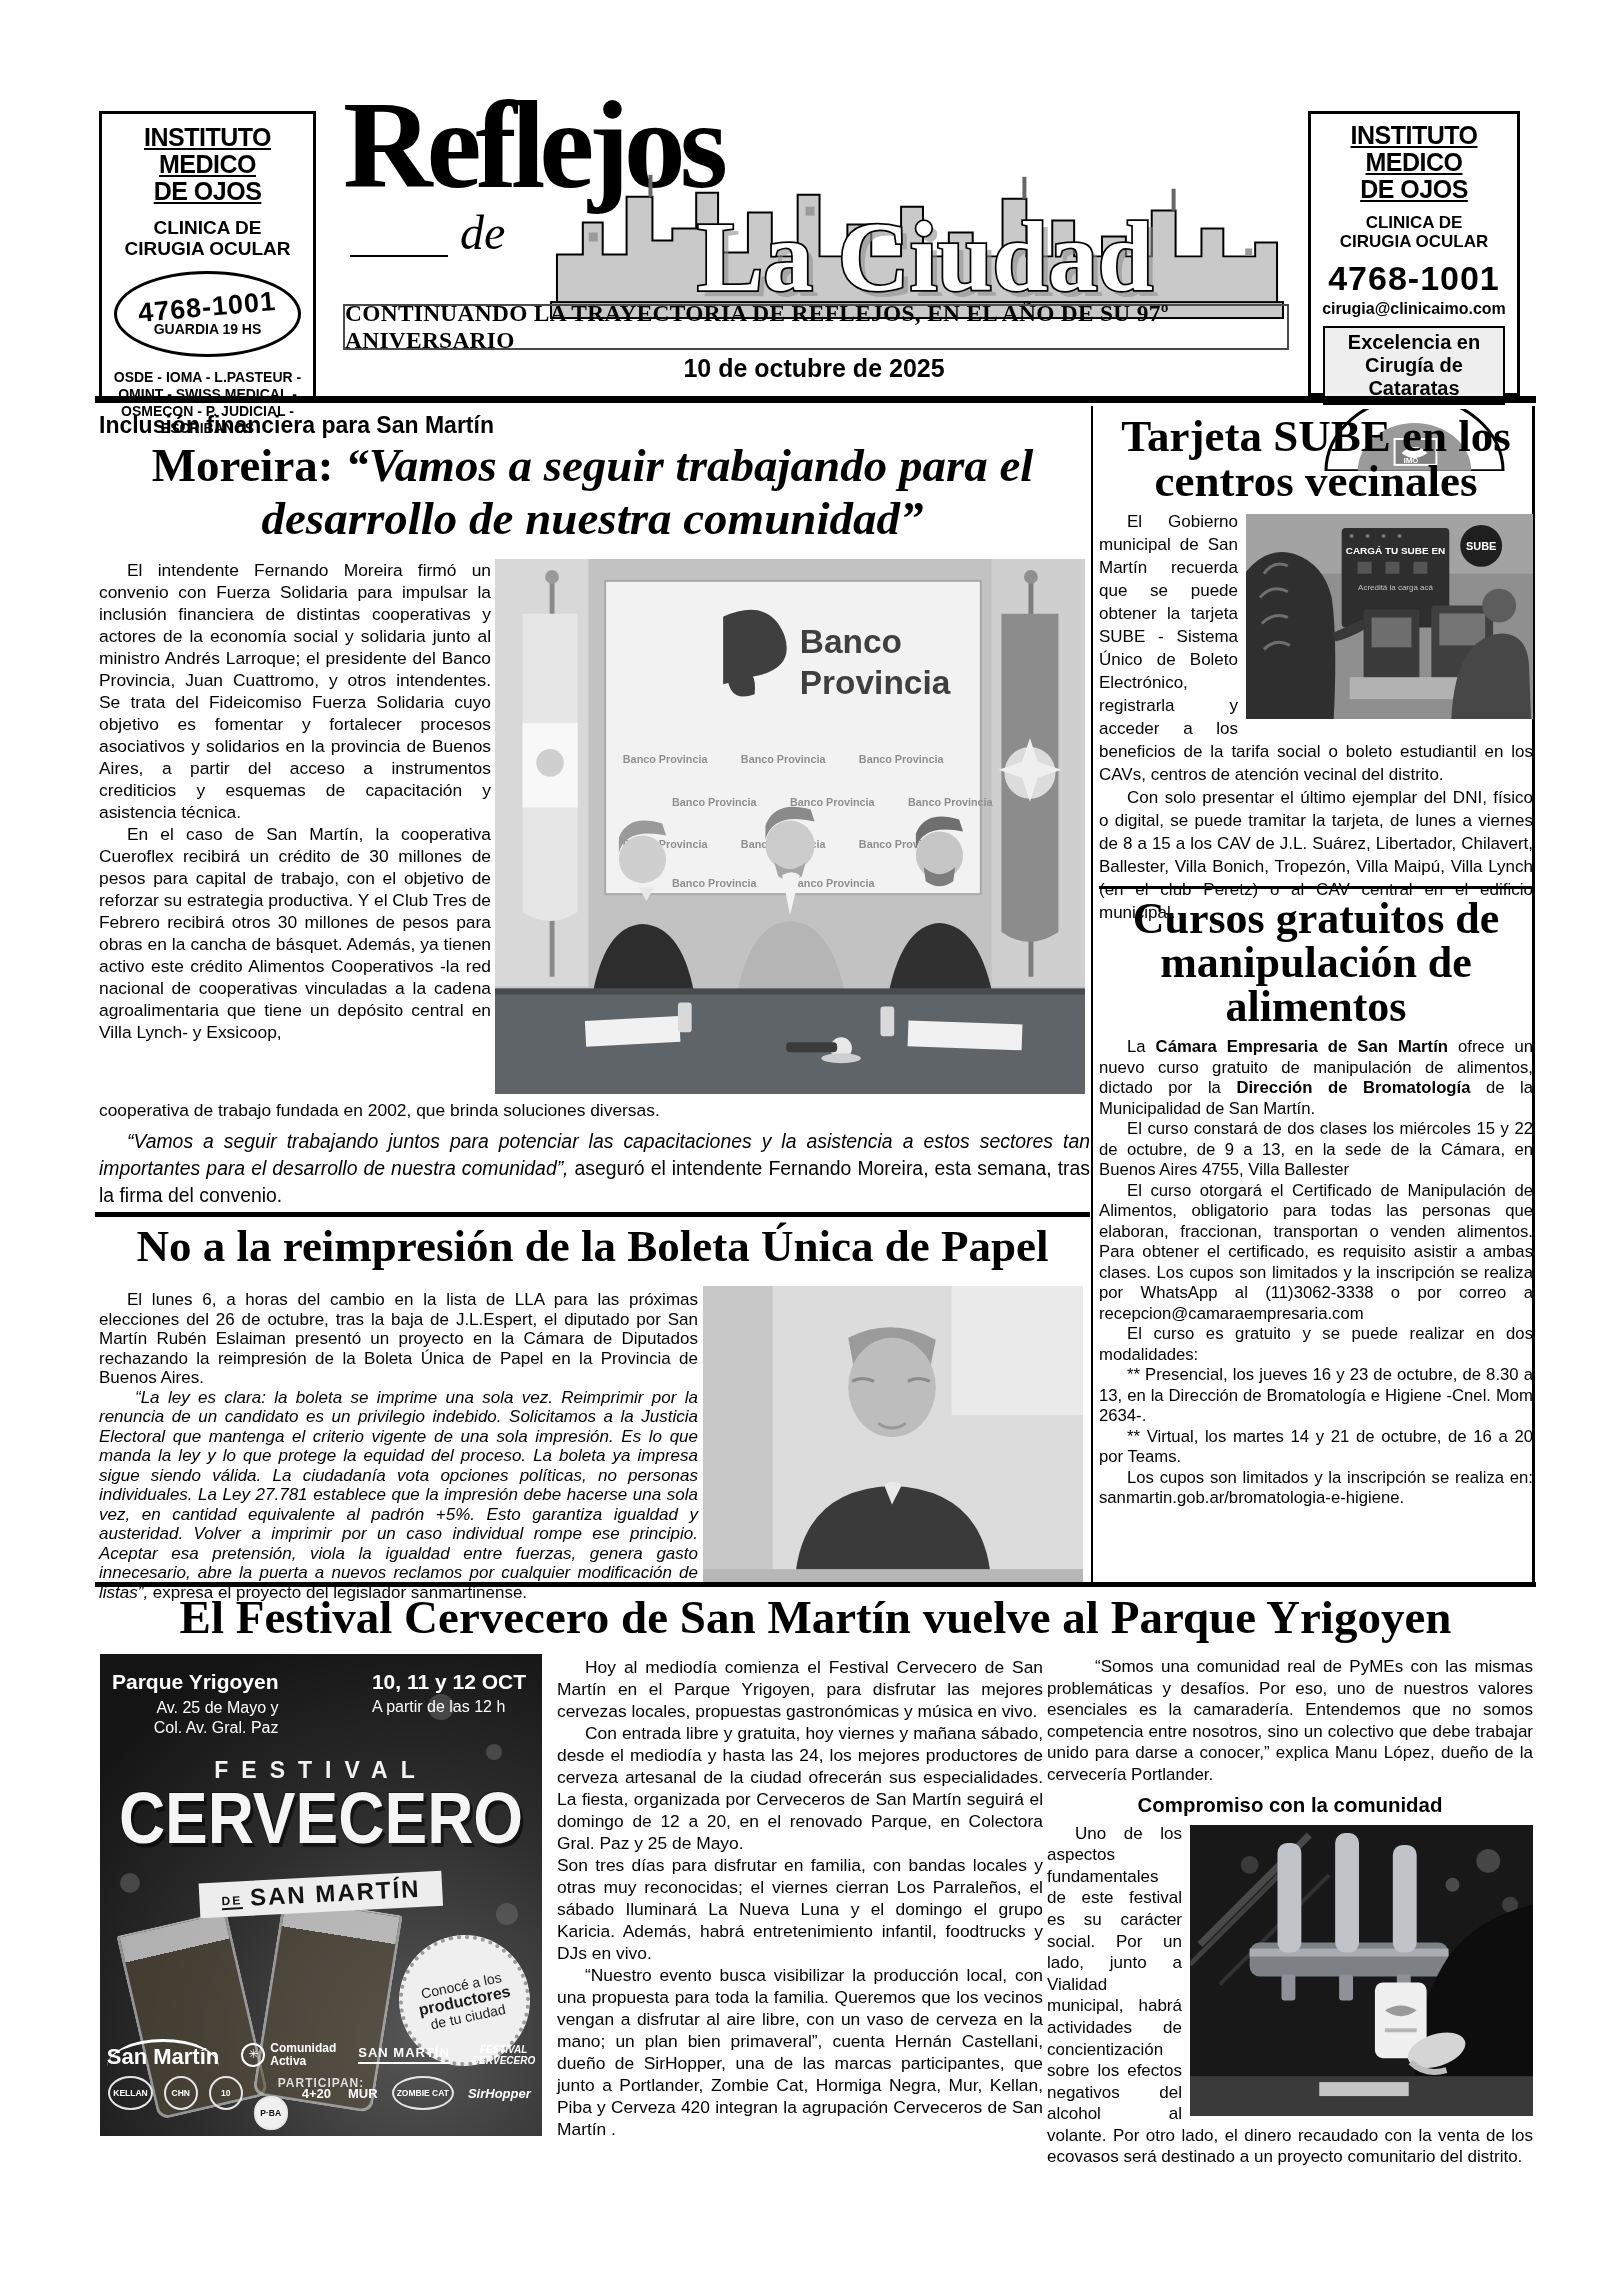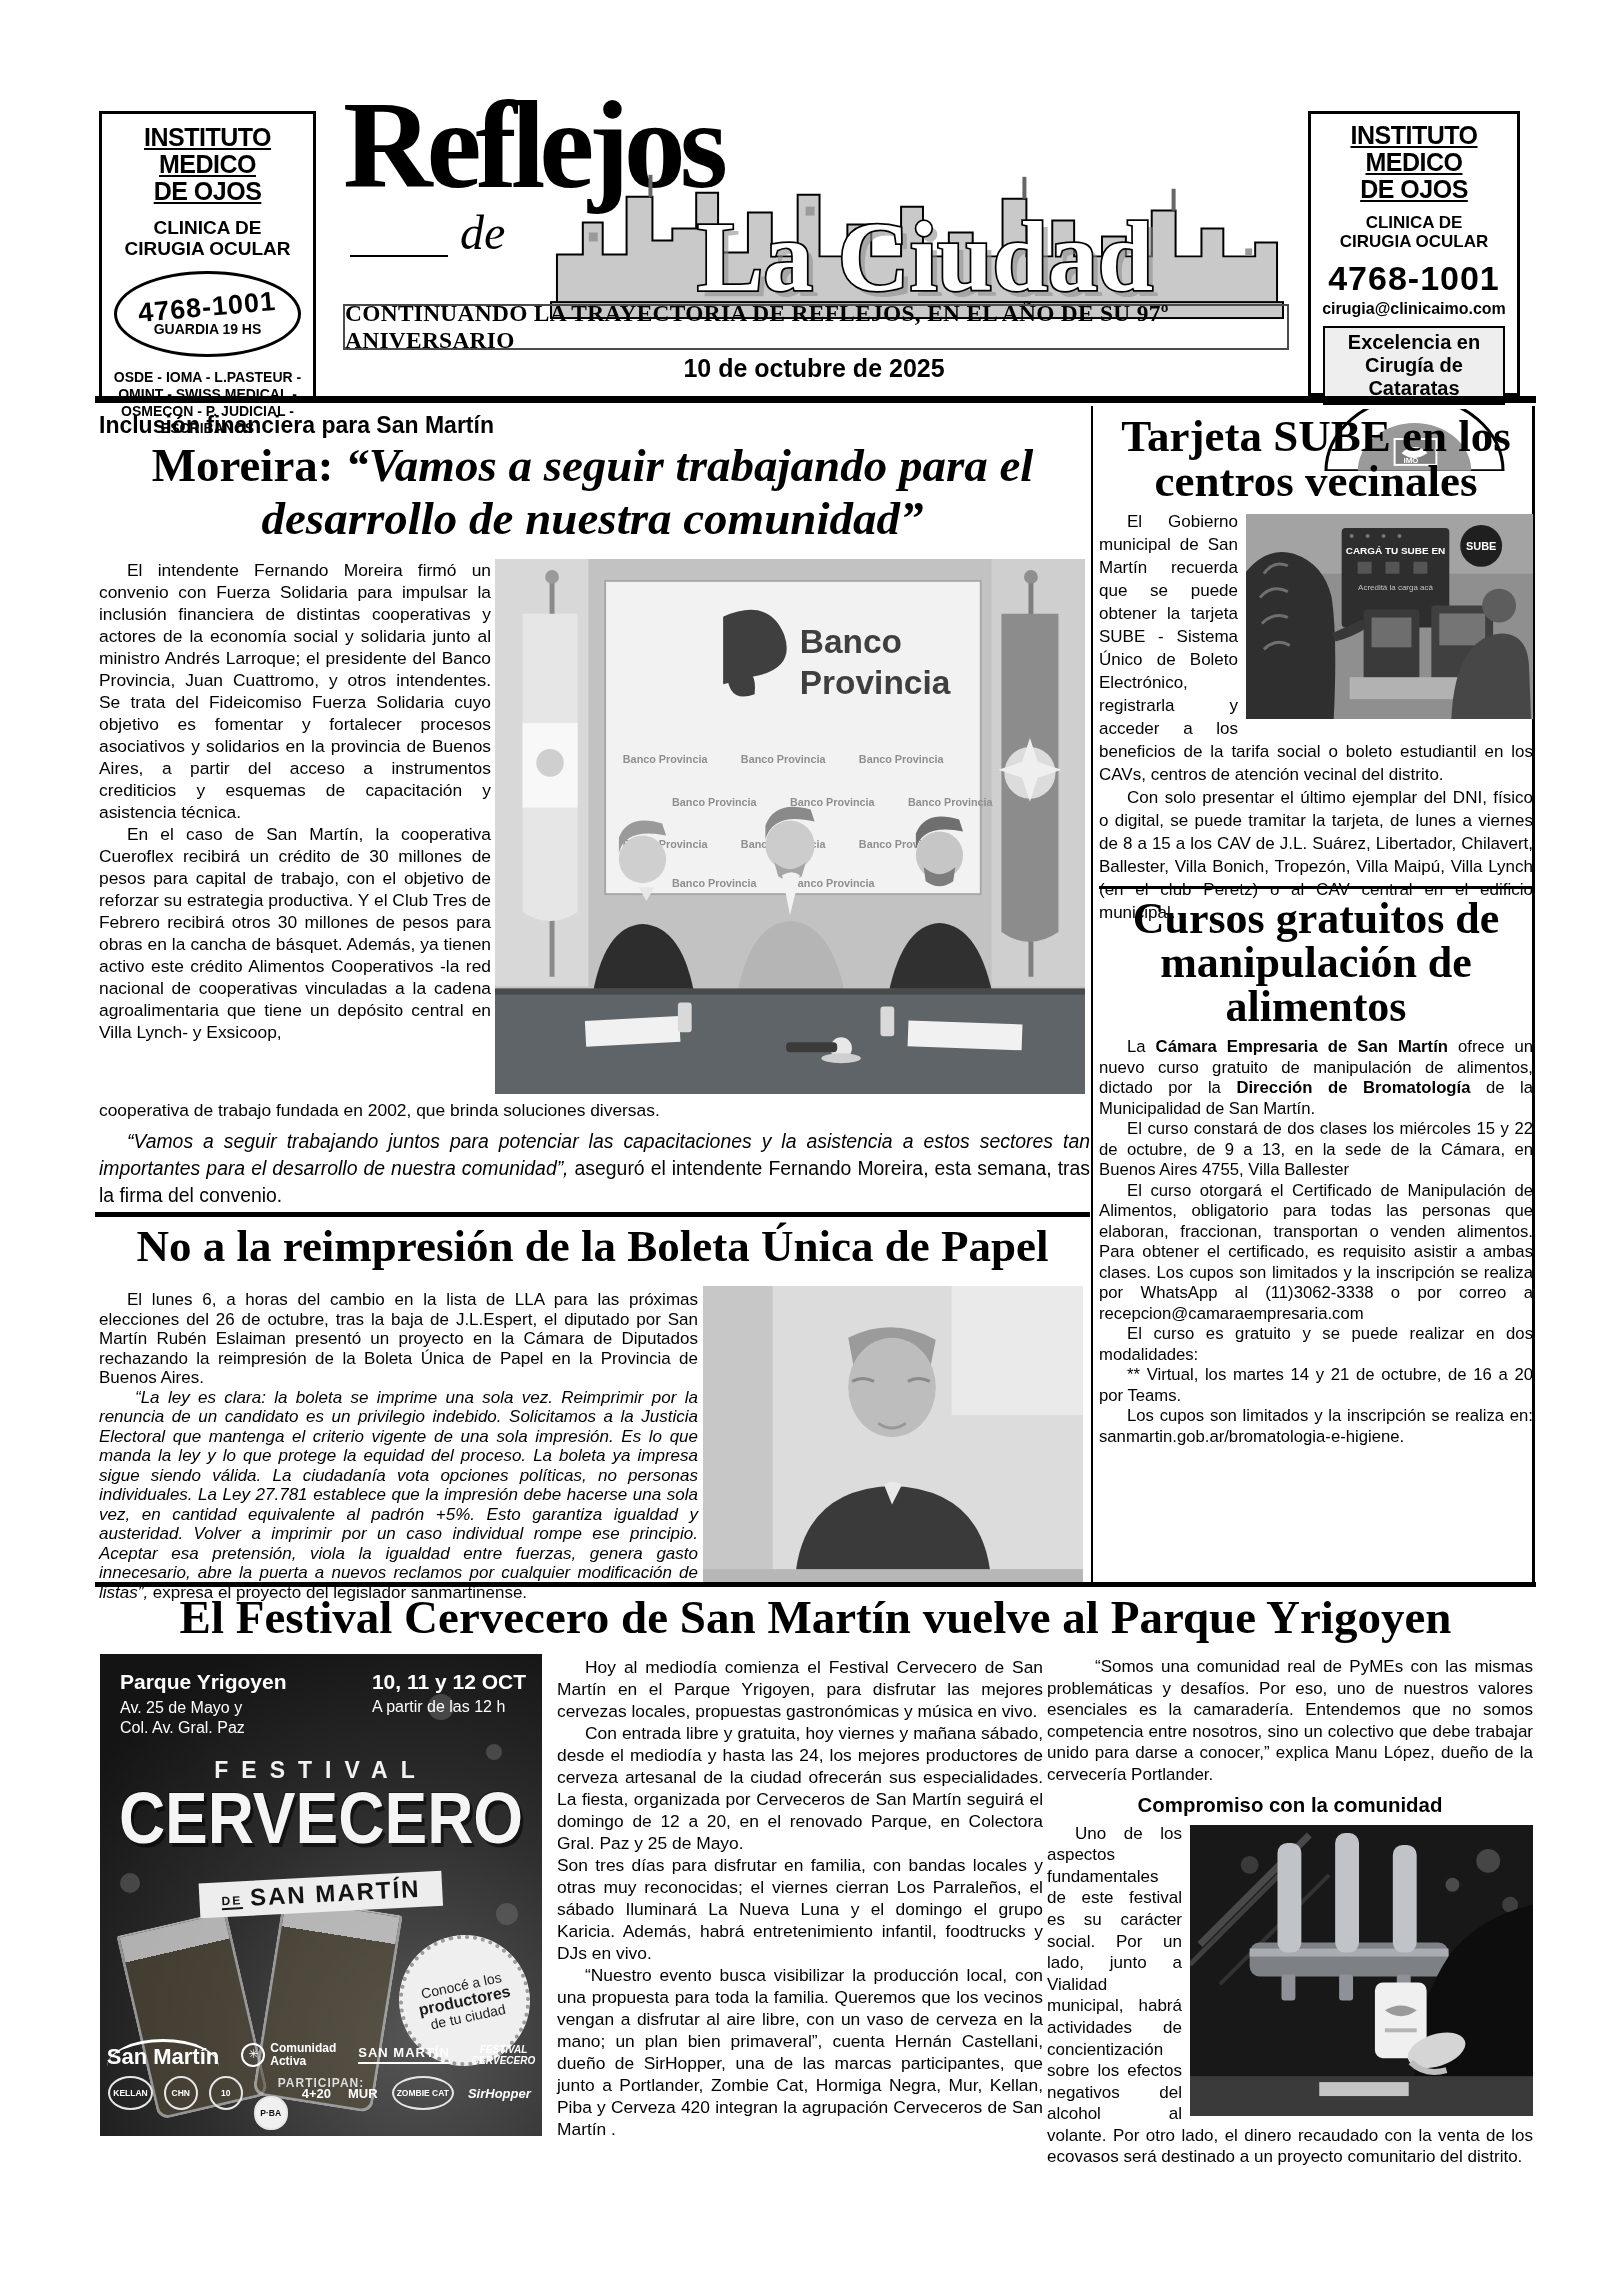--- a/index.html
+++ b/index.html
@@ -83,21 +83,21 @@
   #comp-photo{float:right;width:343px;height:291px;margin:2px 0 4px 8px;}
 
   
   #poster{left:100px;top:1654px;width:442px;height:482px;color:#fff;overflow:hidden;
      background:radial-gradient(circle at 72% 80%, #565656 0%, #2e2e2e 45%, #141414 85%);}
   .bokeh{position:absolute;border-radius:50%;background:#6e6e6e;opacity:.5;}
   .glass{position:absolute;border:3px solid #b9b9b9;border-top:2px solid #d9d9d9;border-radius:4px 4px 12px 12px;
      background:linear-gradient(#e0e0e0 0 14%, rgba(90,80,60,.75) 14%);opacity:.75;}
   #glass1{left:36px;top:267px;width:107px;height:184px;transform:rotate(-13deg);}
   #glass2{left:167px;top:251px;width:115px;height:195px;transform:rotate(9deg);}
-  #poster-venue{position:absolute;left:20px;top:16px;}
+  #poster-venue{position:absolute;left:12px;top:16px;text-align:right;}
   #poster-venue .v1{font-weight:bold;font-size:21px;}
   #poster-venue .v2{font-size:16px;line-height:20px;margin-top:4px;}
   #poster-when{position:absolute;right:16px;top:16px;}
   #poster-when .w1{font-weight:bold;font-size:21px;}
   #poster-when .w2{font-size:16px;margin-top:4px;}
   #poster-festival{position:absolute;left:0;right:0;top:103px;text-align:center;font-weight:bold;font-size:23px;letter-spacing:13px;color:#f2f2f2;}
   #poster-cervecero{position:absolute;left:0;right:0;top:127px;text-align:center;font-weight:bold;font-size:64px;letter-spacing:0px;
      color:#f5f5f5;text-shadow:3px 4px 0 rgba(0,0,0,.55), -1px -1px 0 rgba(0,0,0,.35);transform:scaleY(1.12);}
   #poster-ribbon{position:absolute;left:50%;top:223px;transform:translateX(-50%) rotate(-3deg);
      background:#ededed;color:#141414;font-weight:bold;font-size:24px;letter-spacing:2px;padding:3px 22px 4px;white-space:nowrap;}
@@ -330,20 +330,21 @@
     <div class="rc-head">
       <div>Cursos gratuitos de</div>
       <div>manipulación de</div>
       <div>alimentos</div>
     </div>
     <div id="cursos-body">
       <p class="just ind"><span>La </span><span class="b">Cámara Empresaria de San Martín</span><span> ofrece un nuevo curso gratuito de manipulación de alimentos, dictado por la </span><span class="b">Dirección de Bromatología</span><span> de la Municipalidad de San Martín.</span></p>
       <p class="just ind">El curso constará de dos clases los miércoles 15 y 22 de octubre, de 9 a 13, en la sede de la Cámara, en Buenos Aires 4755, Villa Ballester</p>
       <p class="just ind">El curso otorgará el Certificado de Manipulación de Alimentos, obligatorio para todas las personas que elaboran, fraccionan, transportan o venden alimentos. Para obtener el certificado, es requisito asistir a ambas clases. Los cupos son limitados y la inscripción se realiza por WhatsApp al (11)3062-3338 o por correo a recepcion@camaraempresaria.com</p>
       <p class="just ind">El curso es gratuito y se puede realizar en dos modalidades:</p>
+      <p class="just ind">** Presencial, los jueves 16 y 23 de octubre, de 8.30 a 13, en la Dirección de Bromatología e Higiene -Cnel. Mom 2634-.</p>
       <p class="just ind">** Virtual, los martes 14 y 21 de octubre, de 16 a 20 por Teams.</p>
       <p class="just ind">Los cupos son limitados y la inscripción se realiza en: sanmartin.gob.ar/bromatologia-e-higiene.</p>
     </div>
   </div>
 
   <div class="abs hrule" id="rule-festival"></div>
   <div class="abs serif" id="festival-headline">El Festival Cervecero de San Martín vuelve al Parque Yrigoyen</div>
 
   <div class="abs" id="poster">
     <div class="bokeh" style="left:328px;top:40px;width:26px;height:26px;"></div>

